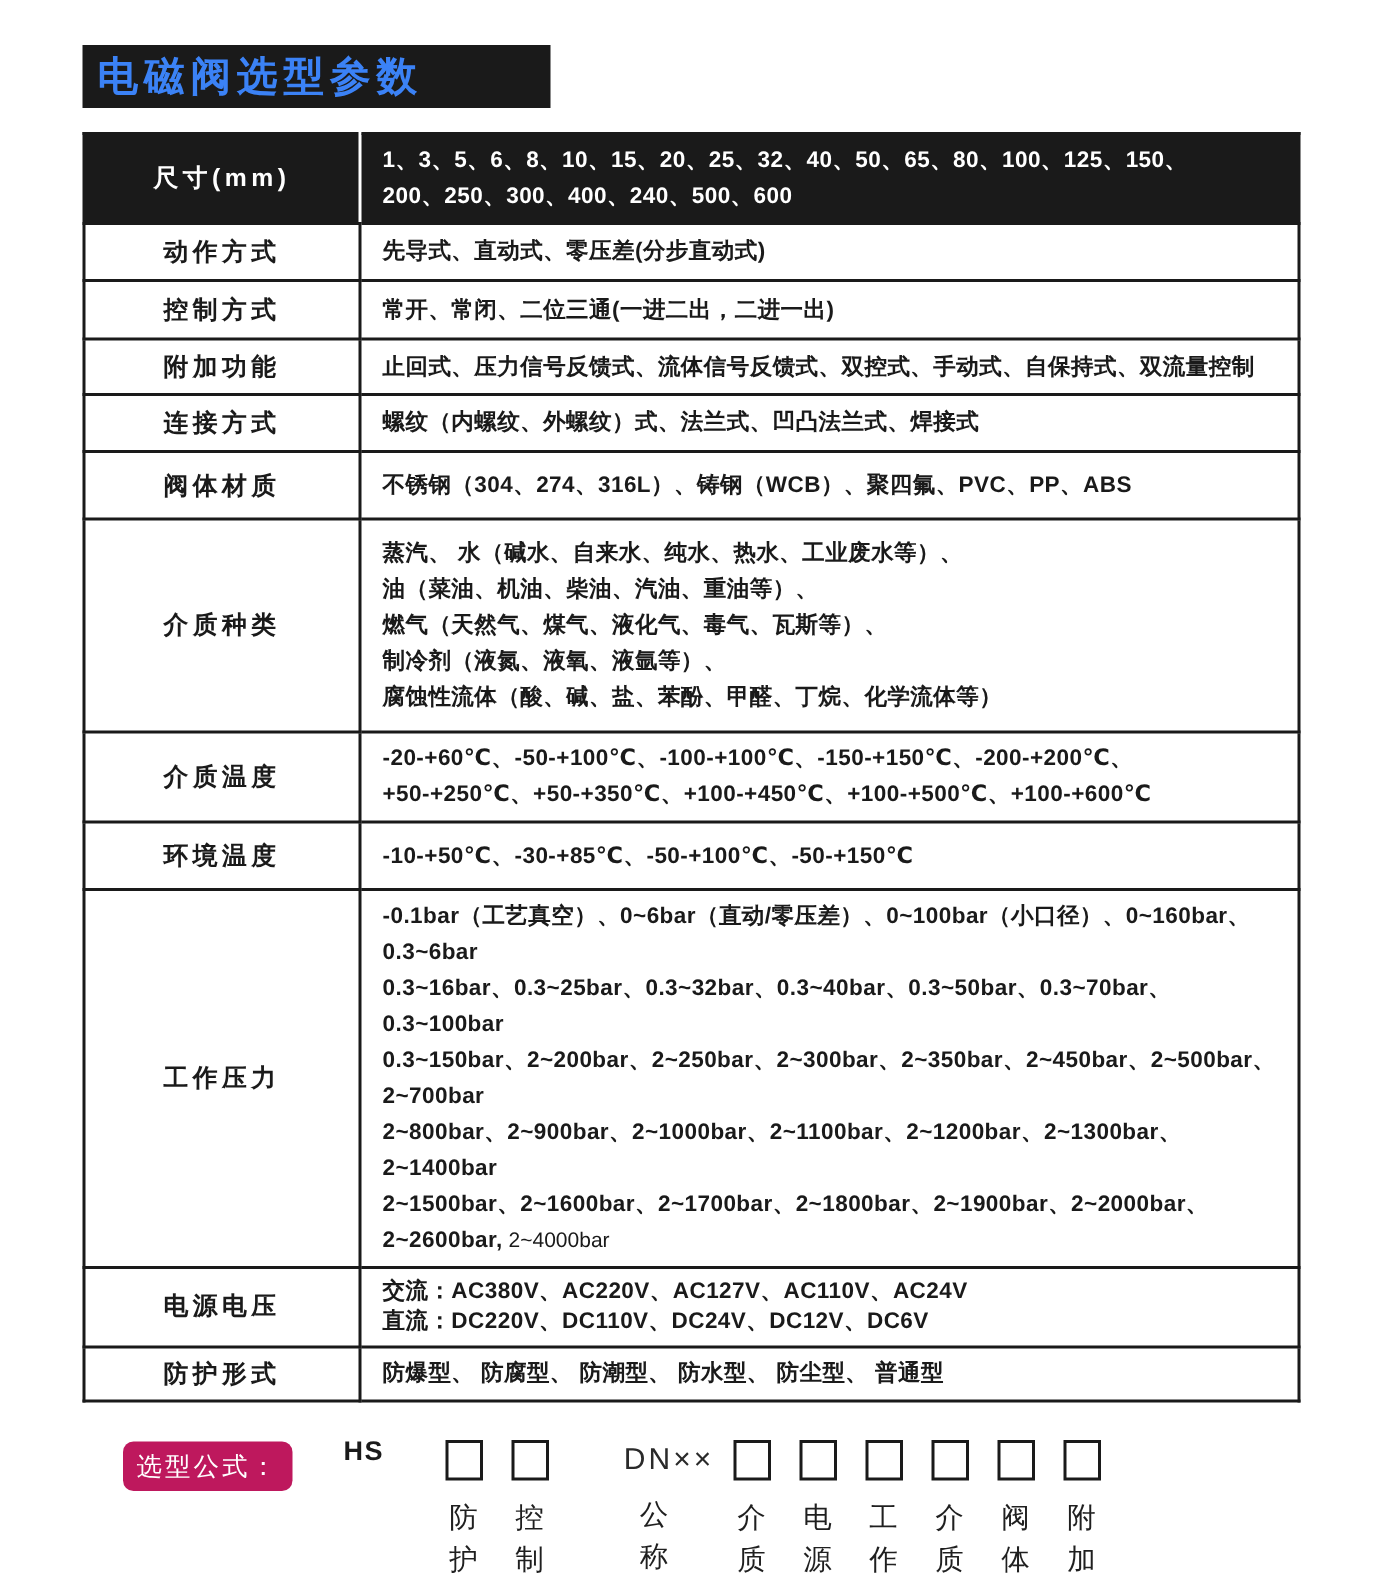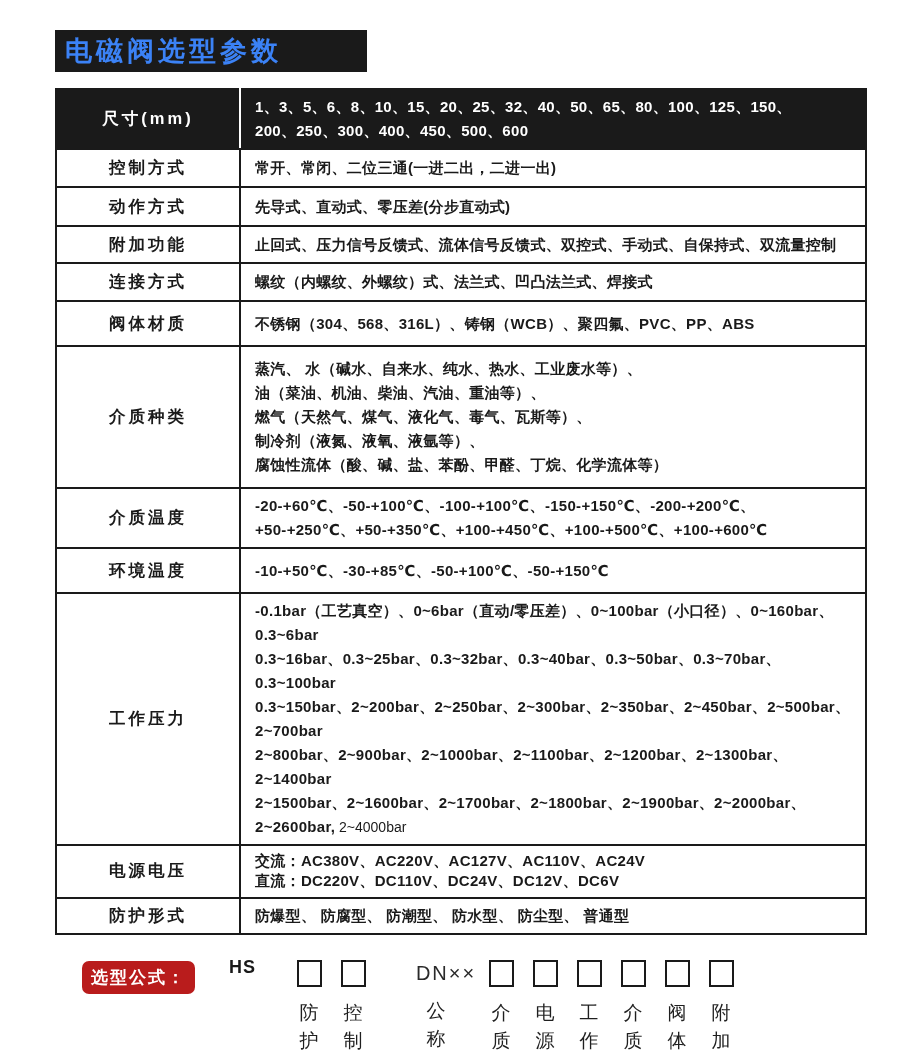--- a/index.html
+++ b/index.html
@@ -79,22 +79,22 @@
     letter-spacing:1px;
   }
 
   
   .formula-row{
     display:flex;
     align-items:flex-start;
     margin:22px 0 0 27px;
   }
   .formula-label{
-    background:#b91c1c;color:#ffffff;
-    font-size:17px;font-weight:bold;letter-spacing:2px;
+    background:#be185d;color:#ffffff;
+    font-size:17px;font-weight:normal;letter-spacing:2px;
     padding:5px 9px;border-radius:7px;
     margin:4px 34px 0 0;
     white-space:nowrap;
   }
   .slots{display:flex;align-items:flex-start;}
   .slot{display:flex;flex-direction:column;align-items:center;width:44px;}
   .slot.hs-slot{width:58px;align-items:flex-start;}
   .hs{font-size:18px;font-weight:bold;letter-spacing:1px;}
   .slot .box{
     width:25px;height:27px;
@@ -124,41 +124,41 @@
 
   <div class="title-bar">
     <span>电磁阀选型参数</span>
   </div>
 
   <table class="spec-table">
     <tbody>
         <tr class="header-row">
           <td class="label-cell">尺寸(mm)</td>
           <td class="value-cell"><span>1、3、5、6、8、10、15、20、25、32、40、50、65、80、100、125、150、
-200、250、300、400、450、500、600</span></td>
+200、250、300、400、240、500、600</span></td>
+        </tr>
+        <tr>
+          <td class="label-cell">动作方式</td>
+          <td class="value-cell"><span>先导式、直动式、零压差(分步直动式)</span></td>
         </tr>
         <tr>
           <td class="label-cell">控制方式</td>
           <td class="value-cell"><span>常开、常闭、二位三通(一进二出，二进一出)</span></td>
         </tr>
         <tr>
-          <td class="label-cell">动作方式</td>
-          <td class="value-cell"><span>先导式、直动式、零压差(分步直动式)</span></td>
-        </tr>
-        <tr>
           <td class="label-cell">附加功能</td>
           <td class="value-cell"><span>止回式、压力信号反馈式、流体信号反馈式、双控式、手动式、自保持式、双流量控制</span></td>
         </tr>
         <tr>
           <td class="label-cell">连接方式</td>
           <td class="value-cell"><span>螺纹（内螺纹、外螺纹）式、法兰式、凹凸法兰式、焊接式</span></td>
         </tr>
         <tr>
           <td class="label-cell">阀体材质</td>
-          <td class="value-cell"><span>不锈钢（304、568、316L）、铸钢（WCB）、聚四氟、PVC、PP、ABS</span></td>
+          <td class="value-cell"><span>不锈钢（304、274、316L）、铸钢（WCB）、聚四氟、PVC、PP、ABS</span></td>
         </tr>
         <tr>
           <td class="label-cell">介质种类</td>
           <td class="value-cell"><span>蒸汽、 水（碱水、自来水、纯水、热水、工业废水等）、
 油（菜油、机油、柴油、汽油、重油等）、
 燃气（天然气、煤气、液化气、毒气、瓦斯等）、
 制冷剂（液氮、液氧、液氩等）、
 腐蚀性流体（酸、碱、盐、苯酚、甲醛、丁烷、化学流体等）</span></td>
         </tr>
         <tr>

